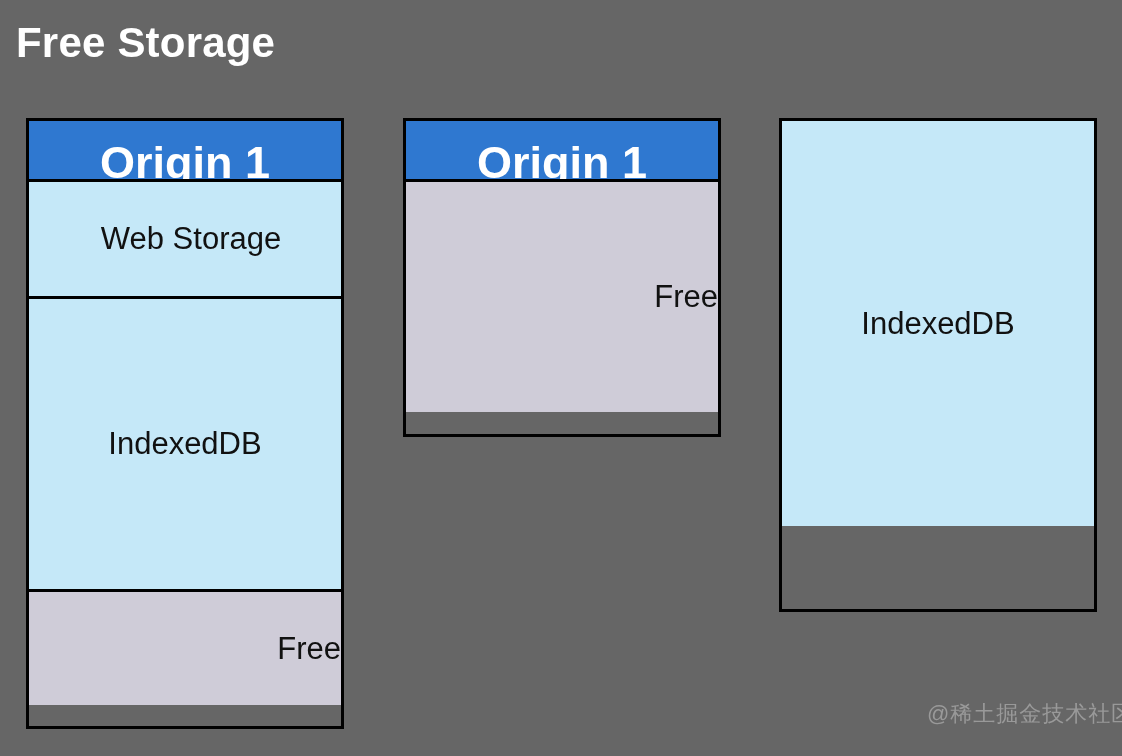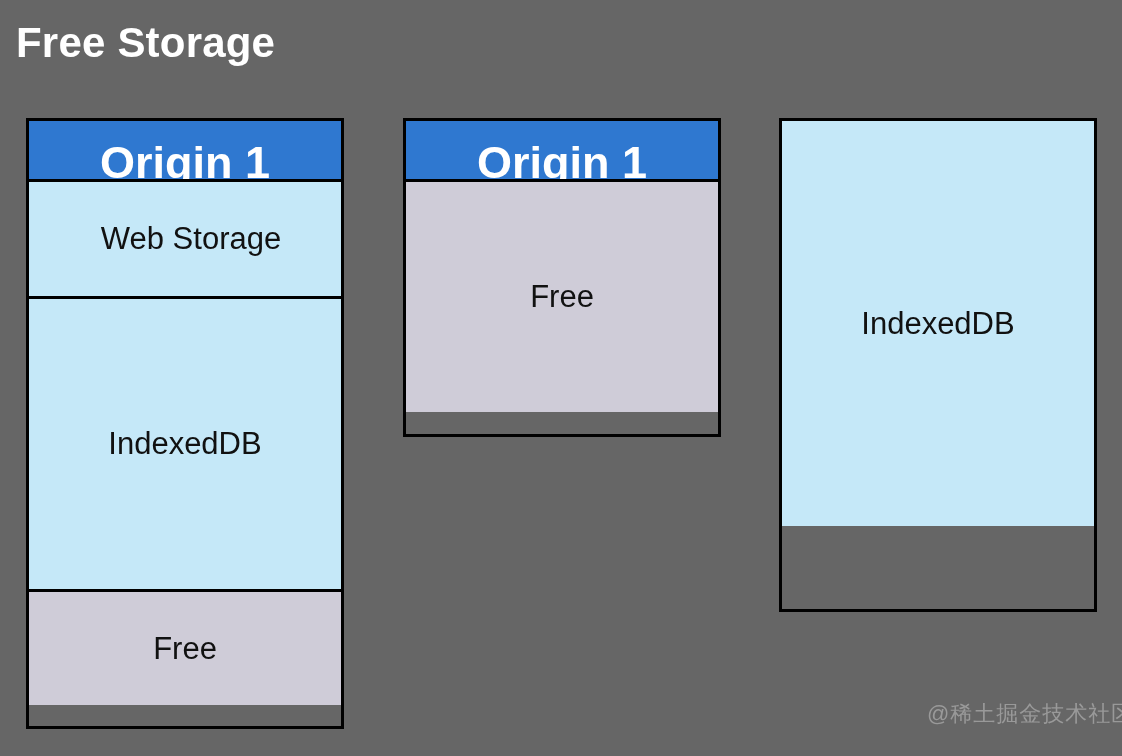--- a/index.html
+++ b/index.html
@@ -75,21 +75,21 @@
     color: #111111;
     font-size: 31px;
     font-weight: normal;
     text-align: center;
     overflow: hidden;
   }
   .storage-segment + .storage-segment {
     border-top: 3px solid #000000;
   }
   .seg-fill-blue { background: #c5e8f8; }
-  .seg-fill-gray { background: #cfccd8; }
+  .seg-fill-gray { background: #cfccd8; justify-content: flex-end; }
 
   
   .seg-h-114 { height: 114px; padding-left: 12px; }
   .seg-h-293 { height: 293px; }
   .seg-h-116 { height: 116px; }
   .seg-h-230 { height: 230px; }
   .seg-h-405 { height: 405px; }
 
   .watermark {
     position: absolute;

